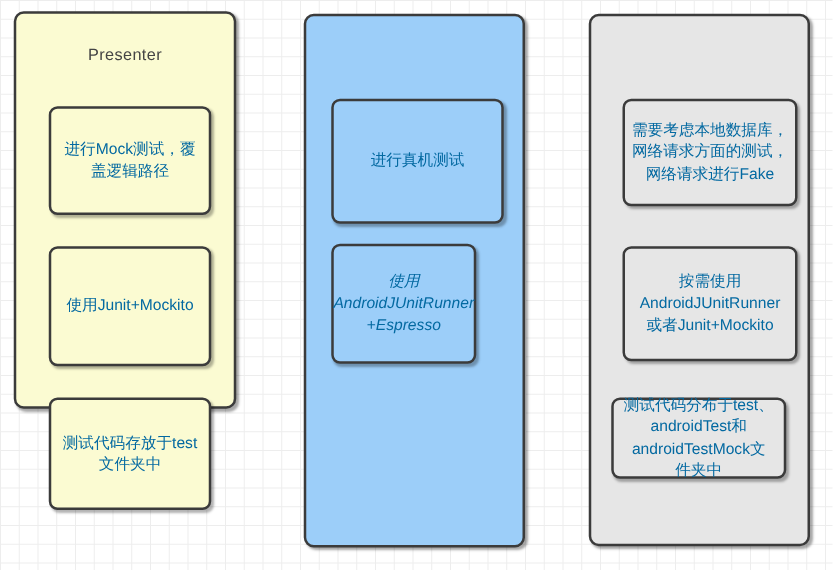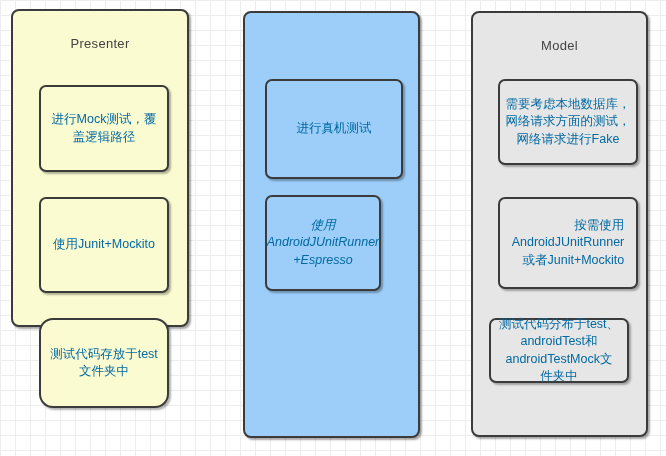--- a/index.html
+++ b/index.html
@@ -30,26 +30,26 @@
   .box{
     position:absolute;box-sizing:border-box;background:inherit;
     border:2px solid #3b3b3b;border-radius:7px;
     box-shadow:2px 2px 2px rgba(0,0,0,0.3);
     display:flex;align-items:center;justify-content:center;
     text-align:center;font-size:12.5px;line-height:1.4;color:#0369a1;
     white-space:pre-line;padding:2px 5px;
   }
   .p-b1{left:26px;top:74px;width:130px;height:87px;}
   .p-b2{left:26px;top:186px;width:130px;height:96px;}
-  .p-b3{left:26px;top:307px;width:130px;height:90px;border-radius:14px;}
+  .p-b3{left:26px;top:307px;width:130px;height:90px;}
   .v-b1{left:20px;top:66px;width:138px;height:100px;}
   .v-b2{left:20px;top:182px;width:116px;height:96px;font-style:italic;}
   .v-b3{left:20px;top:302px;width:138px;height:89px;}
   .m-b1{left:25px;top:66px;width:140px;height:86px;}
-  .m-b2{left:25px;top:184px;width:140px;height:92px;text-align:right;}
+  .m-b2{left:25px;top:184px;width:140px;height:92px;}
   .m-b3{left:16px;top:305px;width:140px;height:65px;}
 </style>
 </head>
 <body>
 
 <div class="canvas">
 
   <section class="col col-presenter">
     <h3 class="col-title">Presenter</h3>
     <div class="box p-b1">进行Mock测试，覆
@@ -60,21 +60,20 @@
   </section>
 
   <section class="col col-view">
     <div class="box v-b1">进行真机测试</div>
     <div class="box v-b2">使用
 AndroidJUnitRunner
 +Espresso</div>
   </section>
 
   <section class="col col-model">
-    <h3 class="col-title">Model</h3>
     <div class="box m-b1">需要考虑本地数据库，
 网络请求方面的测试，
 网络请求进行Fake</div>
     <div class="box m-b2">按需使用
 AndroidJUnitRunner
 或者Junit+Mockito</div>
     <div class="box m-b3">测试代码分布于test、
 androidTest和
 androidTestMock文
 件夹中</div>

